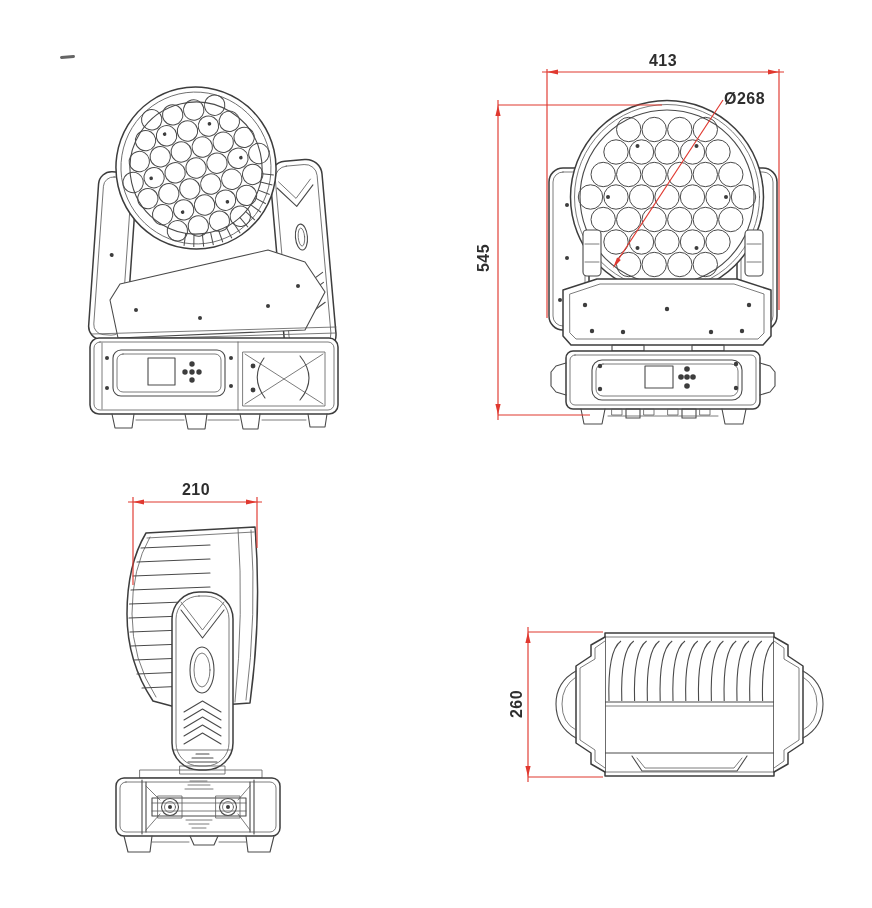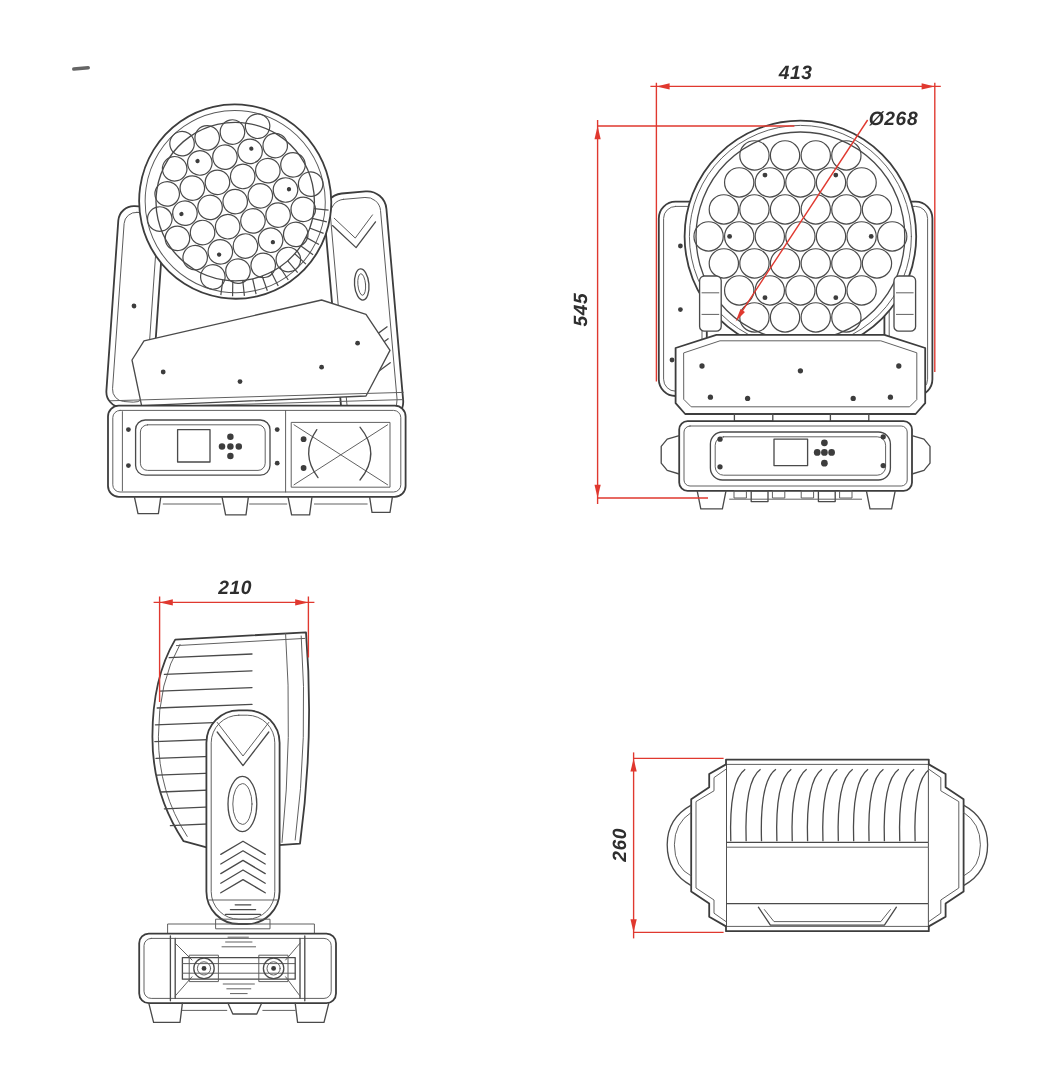--- a/index.html
+++ b/index.html
@@ -1,17 +1,17 @@
 <!DOCTYPE html>
 <html><head>
 <meta charset="utf-8">
 <style>
   html,body{margin:0;padding:0;background:#ffffff;}
   .stage{position:relative;width:872px;height:908px;background:#fff;overflow:hidden;
-         font-family:"Liberation Sans",sans-serif;font-style:italic;}
+         font-family:"Liberation Sans",sans-serif;}
   svg{position:absolute;left:0;top:0;}
   
   .ln{stroke:#3d3d3d;stroke-width:1.5;fill:none;stroke-linejoin:round;stroke-linecap:round;}
   .md{stroke:#4a4a4a;stroke-width:1.1;fill:none;stroke-linejoin:round;stroke-linecap:round;}
   .tn{stroke:#5a5a5a;stroke-width:.8;fill:none;stroke-linejoin:round;stroke-linecap:round;}
   .wf{fill:#ffffff;}
   .dot{fill:#3d3d3d;stroke:none;}
   .red{stroke:#e0382f;stroke-width:1.15;fill:none;stroke-linecap:butt;}
   .redf{fill:#e0382f;stroke:none;}
   .dim{fill:#2e2e2e;font-family:"Liberation Sans",sans-serif;font-size:16px;font-weight:700;letter-spacing:.5px;}

